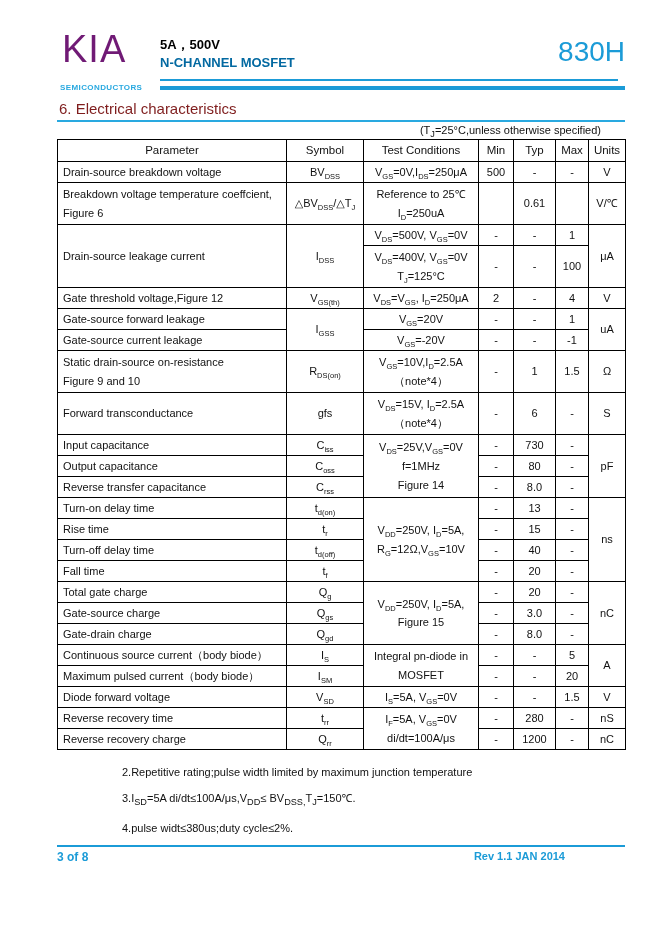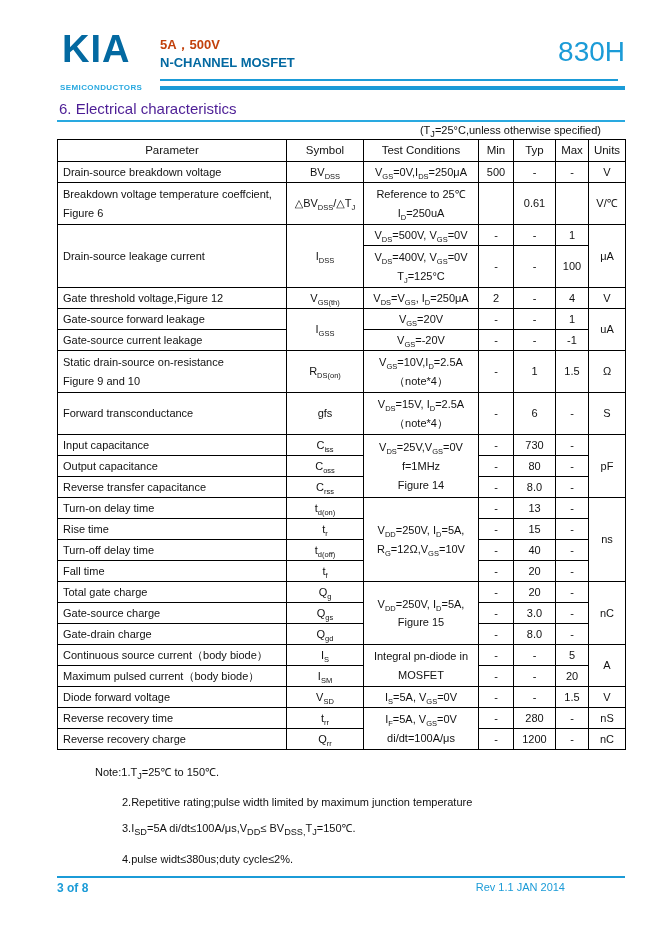--- a/index.html
+++ b/index.html
@@ -3,53 +3,53 @@
 <meta charset="utf-8">
 <style>
   html,body{margin:0;padding:0;background:#e8e8e8;}
   .page{
     width:662px;height:936px;background:#ffffff;position:relative;
     font-family:"Liberation Sans", sans-serif;color:#111;overflow:hidden;
     margin:0 auto;
   }
   
   .hdr{position:relative;height:100px;}
-  .logo{position:absolute;left:62px;top:30px;font-size:38px;font-weight:bold;
-        color:#0369a1;letter-spacing:1px;line-height:1;}
+  .logo{position:absolute;left:62px;top:30px;font-size:38px;font-weight:normal;
+        color:#701a75;letter-spacing:1px;line-height:1;}
   .logo-sub{position:absolute;left:60px;top:83px;font-size:8px;font-weight:bold;
         color:#29a9e0;letter-spacing:.4px;}
-  .rating{position:absolute;left:160px;top:36px;font-size:13px;font-weight:bold;color:#c2410c;}
+  .rating{position:absolute;left:160px;top:36px;font-size:13px;font-weight:bold;color:#000000;}
   .device{position:absolute;left:160px;top:55px;font-size:13px;font-weight:bold;color:#0369a1;}
   .part-number{position:absolute;right:37px;top:38px;font-size:28px;color:#1b9bd7;line-height:1;}
   .rule-thin{position:absolute;left:160px;top:79px;width:458px;height:2px;background:#1b9bd7;}
   .rule-thick{position:absolute;left:160px;top:86px;width:465px;height:4px;background:#1b9bd7;}
   
   .content{margin-left:57px;width:568px;}
-  .section-title{color:#4c1d95;font-size:15px;border-bottom:2px solid #29a9e0;
+  .section-title{color:#7f1d1d;font-size:15px;border-bottom:2px solid #29a9e0;
         padding-bottom:3px;padding-left:2px;}
   .cond-note{text-align:right;padding-right:24px;font-size:11px;margin-top:2px;color:#111;}
   
   table.spec{border-collapse:collapse;width:568px;table-layout:fixed;}
   .spec th,.spec td{
     border:1px solid #000;font-size:11px;font-weight:normal;text-align:center;
     vertical-align:middle;padding:0 2px;white-space:pre-line;line-height:1.7;
     overflow:hidden;
   }
   .spec th{height:21px;font-size:11.5px;}
   .spec td.param{text-align:left;padding-left:5px;}
   .spec sub{font-size:7.5px;line-height:0;}
   
   .notes{margin-top:9px;margin-left:38px;font-size:11px;}
   .notes div{line-height:26px;}
   .note-rest{padding-left:27px;}
   
   .pfooter{border-top:2px solid #1b9bd7;margin-top:4px;position:relative;height:22px;}
   .pfooter .pageno{position:absolute;left:0;right:0;text-align:left;top:3px;
         font-size:12px;font-weight:bold;color:#1b9bd7;}
-  .pfooter .rev{position:absolute;right:60px;top:3px;font-size:11px;font-weight:normal;color:#1b9bd7;}
+  .pfooter .rev{position:absolute;right:60px;top:3px;font-size:11px;font-weight:bold;color:#1b9bd7;}
 </style>
 </head>
 <body>
 
 <div class="page">
 
   <div class="hdr">
     <div class="logo">KIA</div>
     <div class="logo-sub">SEMICONDUCTORS</div>
     <div class="rating">5A，500V</div>
@@ -288,21 +288,20 @@
             <td class="symbol">Q<sub>rr</sub></td>
             <td class="min">-</td>
             <td class="typ">1200</td>
             <td class="max">-</td>
             <td class="units">nC</td>
           </tr>
         </tbody>
     </table>
 
     <div class="notes">
-      <div class="note-first">Note:1.T<sub>J</sub>=25℃  to 150℃.</div>
       <div class="note-rest">2.Repetitive rating;pulse width limited by maximum junction temperature</div>
       <div class="note-rest">3.I<sub>SD</sub>=5A di/dt≤100A/μs,V<sub>DD</sub>≤ BV<sub>DSS,</sub>T<sub>J</sub>=150℃.</div>
       <div class="note-rest">4.pulse widt≤380us;duty cycle≤2%.</div>
     </div>
 
     <div class="pfooter">
       <span class="pageno">3 of 8</span>
       <span class="rev">Rev 1.1 JAN 2014</span>
     </div>
   </div>

